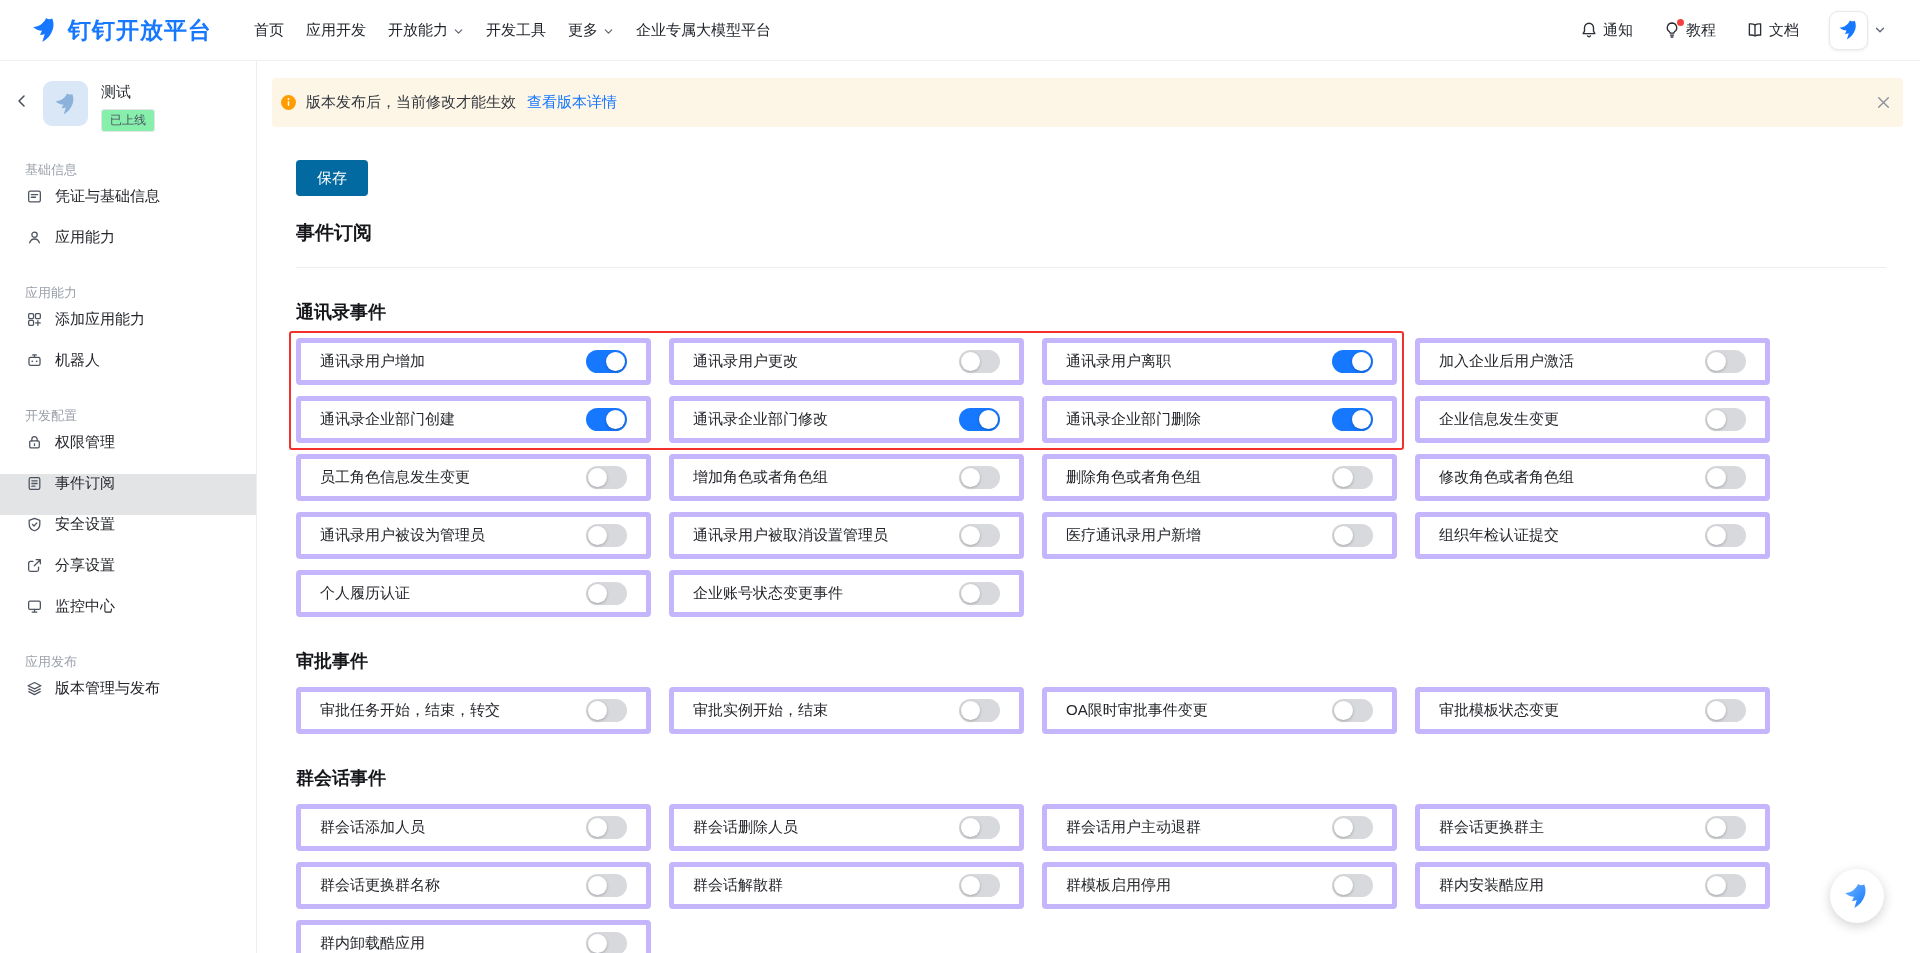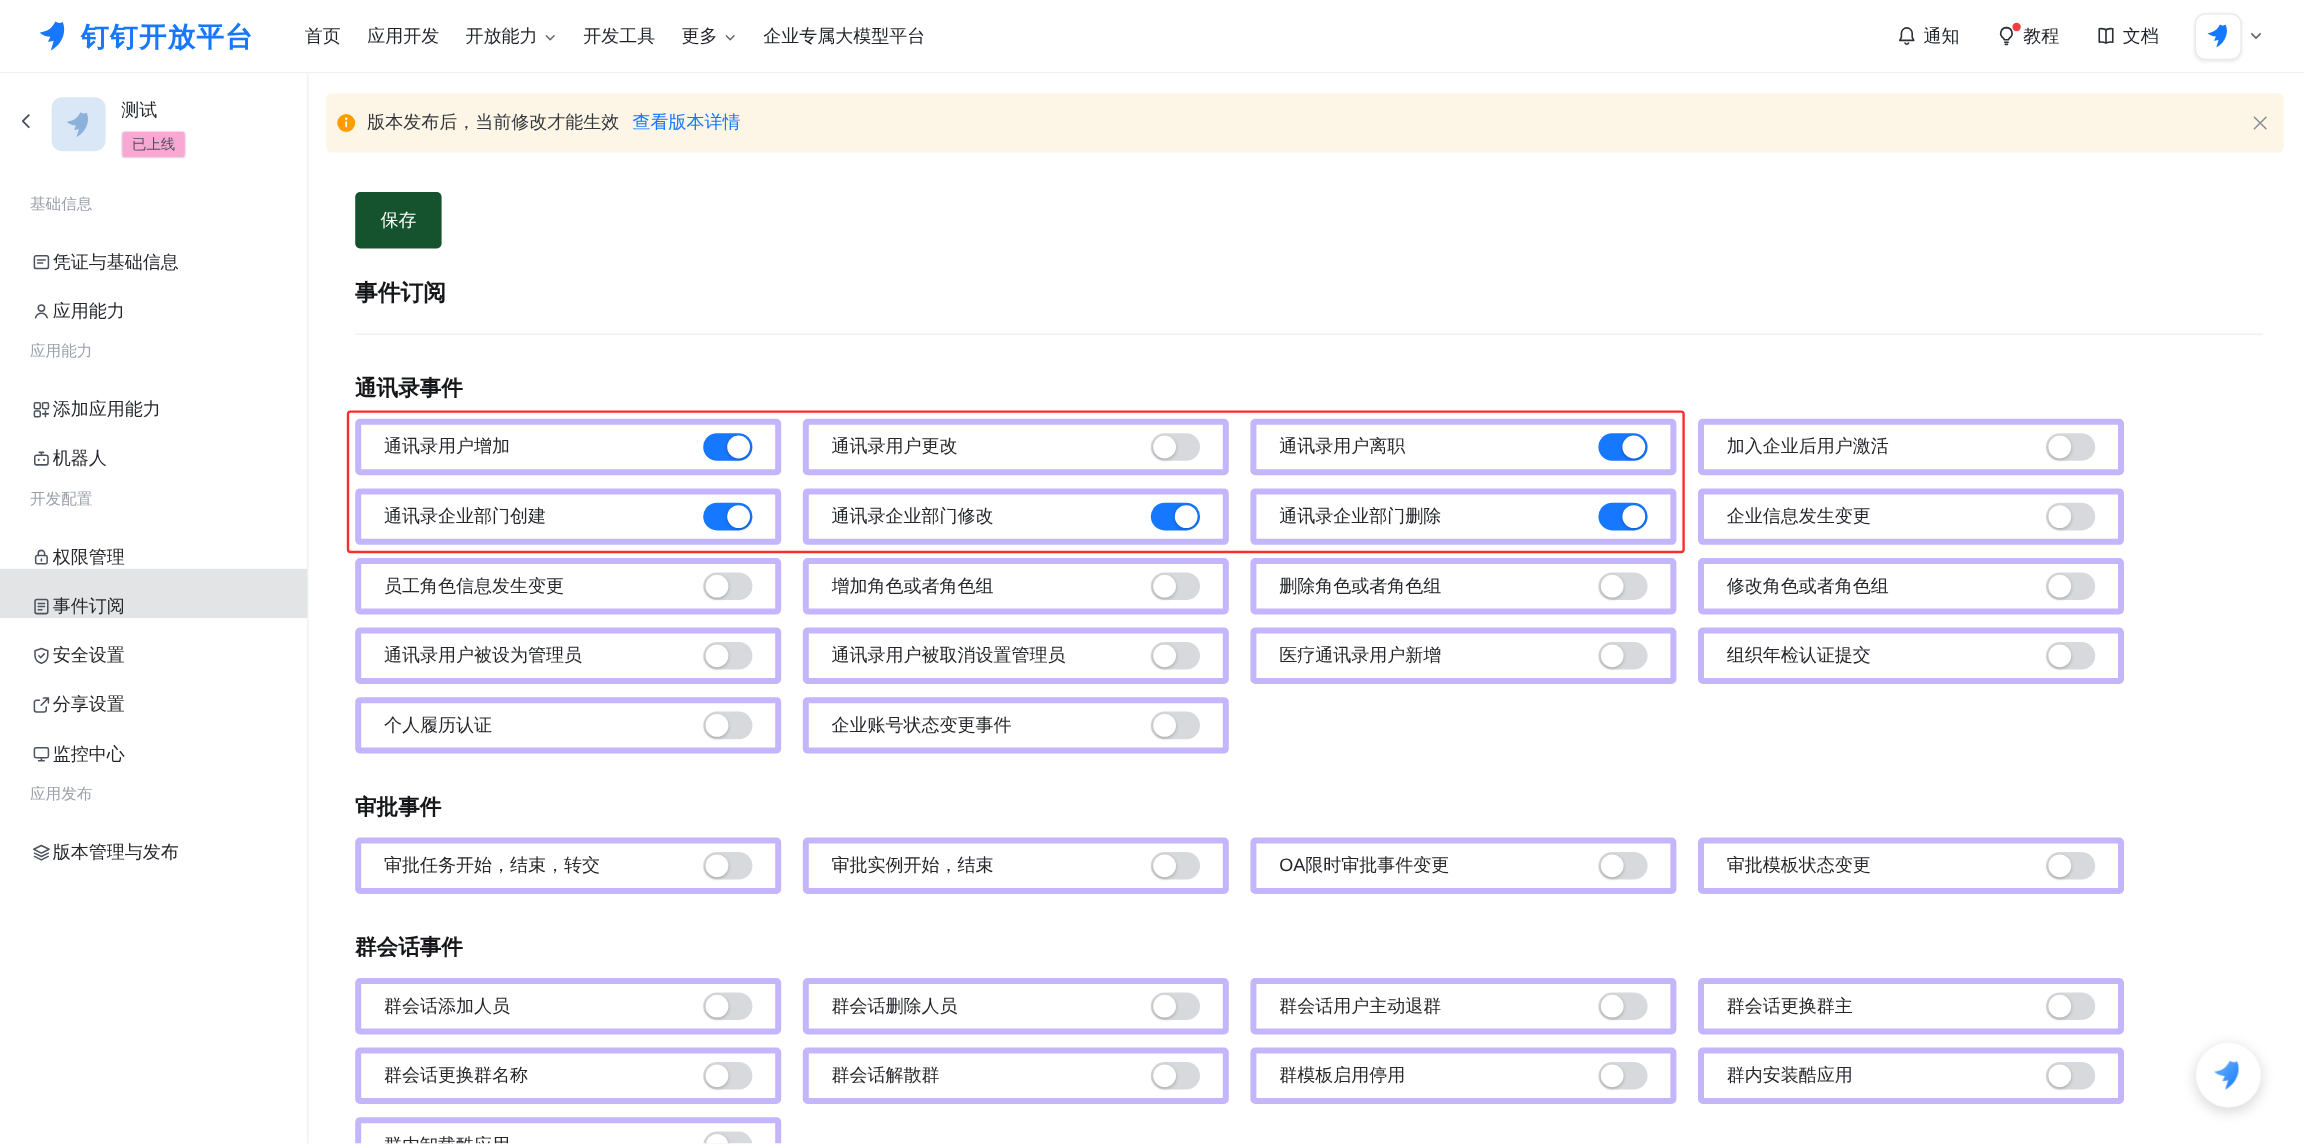--- a/index.html
+++ b/index.html
@@ -22,33 +22,33 @@
   .avatar{width:39px;height:39px;border-radius:9px;background:#fff;border:1px solid #e7e9ec;display:flex;align-items:center;justify-content:center;box-shadow:0 1px 3px rgba(0,0,0,.08)}
   .avatar-caret{display:flex;color:#5e6470}
 
   
   .sidebar{position:fixed;top:61px;left:0;bottom:0;width:257px;background:#fff;border-right:1px solid #eceef0;padding-top:16px;overflow:hidden;z-index:20}
   .app-head{display:flex;align-items:flex-start;gap:13px;padding:4px 14px 14px 14px}
   .back-btn{background:none;border:none;margin-top:12px;cursor:pointer;color:#464c59;display:flex}
   .app-icon{width:45px;height:45px;border-radius:9px;background:#d9e7f6;display:flex;align-items:center;justify-content:center;flex:none;overflow:hidden}
   .app-meta{padding-top:2px}
   .app-name{font-size:15px;color:#1f2329;margin-bottom:7px}
-  .app-status{display:inline-block;font-size:12px;color:#4b5160;background:#f9a8d4;border:1px solid #e4e6e9;border-radius:3px;padding:2px 8px}
+  .app-status{display:inline-block;font-size:12px;color:#4b5160;background:#86efac;border:1px solid #e4e6e9;border-radius:3px;padding:2px 8px}
   .side-group-title{font-size:13px;color:#9ba0aa;padding:15px 0 8px 25px}
-  .side-item{display:flex;align-items:flex-end;height:41px;padding-left:25px;font-size:15px;cursor:pointer;color:#24262b}
+  .side-item{display:flex;align-items:flex-start;gap:11px;height:41px;padding-left:25px;font-size:15px;cursor:pointer;color:#24262b}
   .side-item.active{background:#e3e4e6}
   .side-item .icn{width:19px;height:19px;color:#4e545f;display:flex;align-items:center;justify-content:center}
 
   
   .main{padding:61px 0 0 257px;height:953px;overflow:hidden;background:#fff}
   .banner{margin:17px 17px 0 15px;height:49px;background:#fdf6e7;border-radius:4px;display:flex;align-items:center;padding:0 8px;font-size:15px;gap:9px;color:#33373d}
   .banner .b-link{color:#1677ff;text-decoration:none;cursor:pointer;margin-left:2px}
   .banner-close{margin-left:auto;color:#878c96;cursor:pointer;display:flex;padding:4px}
   .content{padding:0 34px 0 39px}
-  .save-btn{margin-top:33px;height:47px;padding:0 21px;background:#14532d;color:#fff;border:none;border-radius:4px;font-size:15px;cursor:pointer}
+  .save-btn{margin-top:33px;height:36px;padding:0 21px;background:#0369a1;color:#fff;border:none;border-radius:4px;font-size:15px;cursor:pointer}
   .page-title{font-size:19px;font-weight:600;color:#15171a;margin-top:24px;padding-bottom:21px;border-bottom:1px solid #eceef0}
   .section-title{font-size:18px;font-weight:700;color:#15171a;margin:32px 0 14px}
   .card-grid{position:relative;display:grid;grid-template-columns:repeat(4,355px);gap:11px 18px}
   .event-card{height:47px;background:#fff;border:5px solid #c4b5fd;border-radius:4px;display:flex;align-items:center;justify-content:space-between;padding:0 19px}
   .card-label{font-size:15px;color:#24262b;white-space:nowrap;overflow:hidden;text-overflow:ellipsis}
   .toggle{width:41px;height:23px;border-radius:12px;background:#d7d9dc;position:relative;cursor:pointer;flex:none;margin-left:12px}
   .toggle::after{content:"";position:absolute;top:2px;left:2px;width:19px;height:19px;border-radius:50%;background:#fff;box-shadow:0 1px 3px rgba(0,0,0,.25)}
   .toggle.on{background:#1677ff}
   .toggle.on::after{left:auto;right:2px}
   .highlight-rect{position:absolute;left:-7px;top:-7px;width:1115px;height:119px;border:2px solid #f3302b;border-radius:3px;pointer-events:none;z-index:5}

